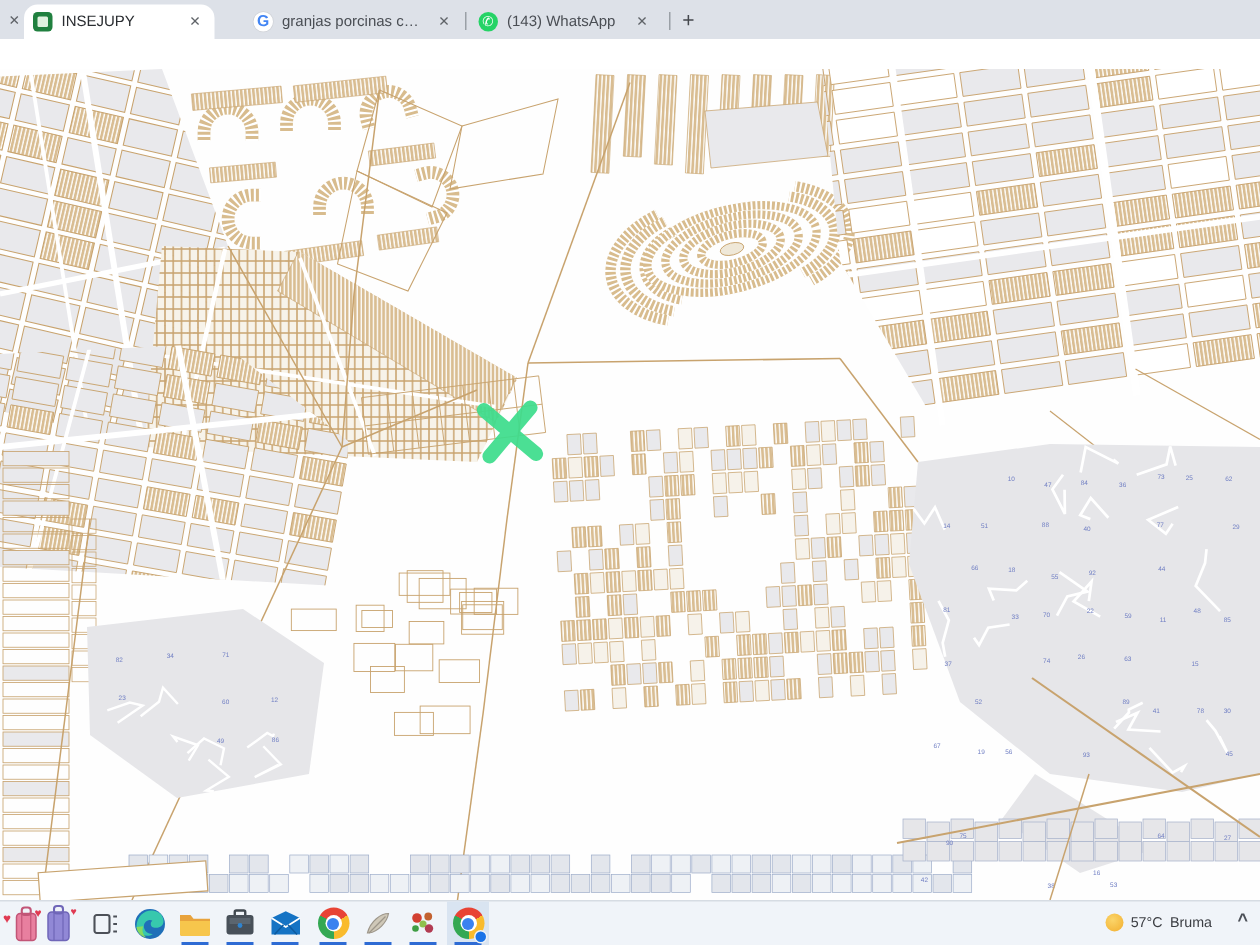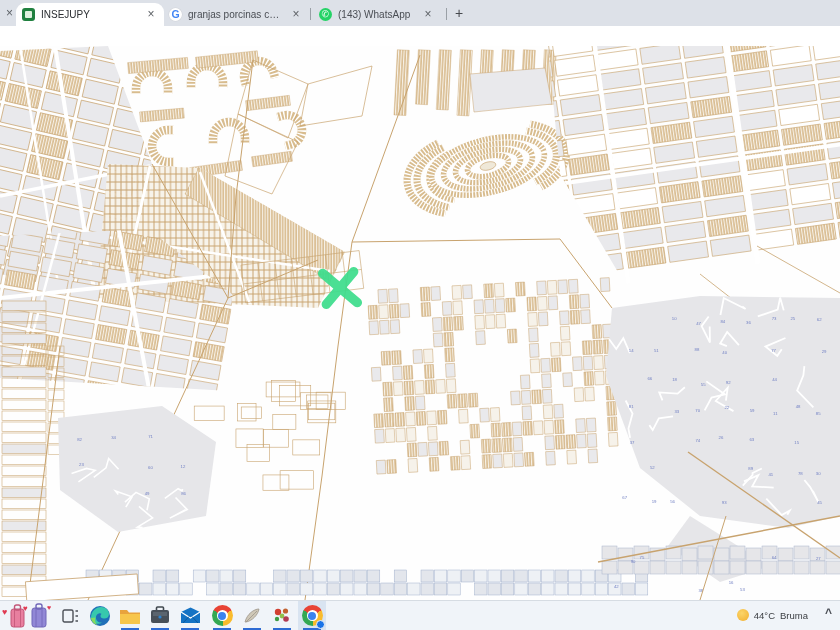--- a/index.html
+++ b/index.html
@@ -59,21 +59,21 @@
   .chev{font-size:12px;font-weight:bold;color:#4c5058;padding:0 4px 4px 10px}
 </style>
 </head>
 <body>
 
 <div class="screen">
 
   <div class="tabstrip">
     <span class="clip-close">×</span>
 
-    <div class="tab active" style="left:16px;width:148px">
+    <div class="tab active" style="left:16px;width:127px">
       <span class="fav ins"></span>
       <span class="title">INSEJUPY</span>
       <span class="tclose">×</span>
     </div>
 
     <div class="tab" style="left:163px;width:146px">
       <span class="fav g">G</span>
       <span class="title">granjas porcinas cuanta distan</span>
       <span class="tclose">×</span>
     </div>
@@ -991,19 +991,19 @@
     </div>
 
     <div class="tb-btn running activeapp" style="left:298px">
       <span class="chrome"></span>
       <span class="badge"></span>
     </div>
 
     <div class="tb-right">
       <div class="weather" style="display:flex;align-items:center;gap:5px">
         <span class="sun"></span>
-        <span class="wtxt">44°C</span>
+        <span class="wtxt">57°C</span>
         <span class="wtxt">Bruma</span>
       </div>
       <span class="chev">^</span>
     </div>
   </div>
 </div>
 
 </body></html>

